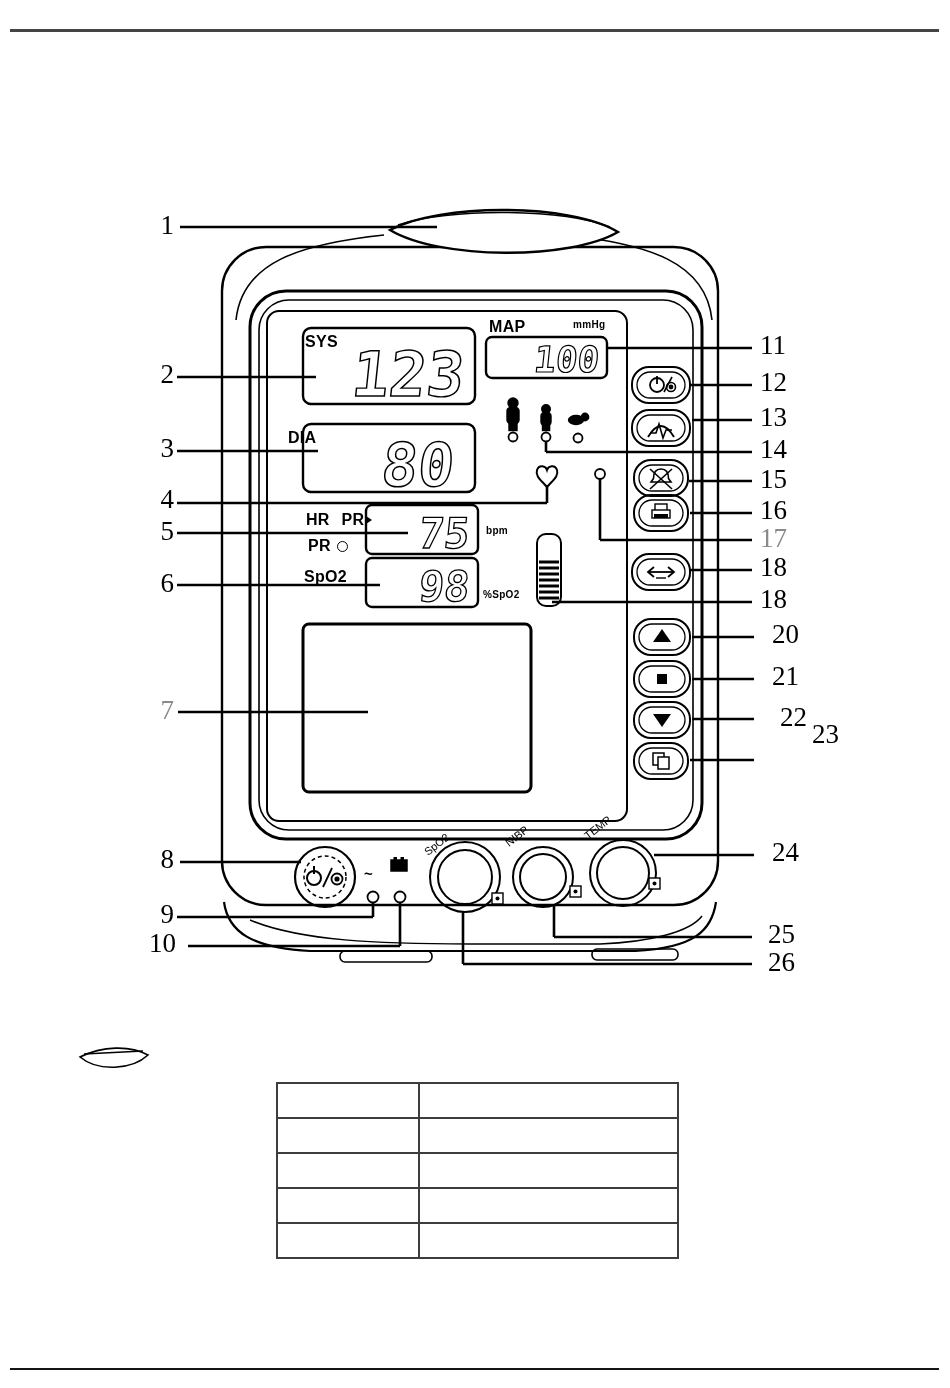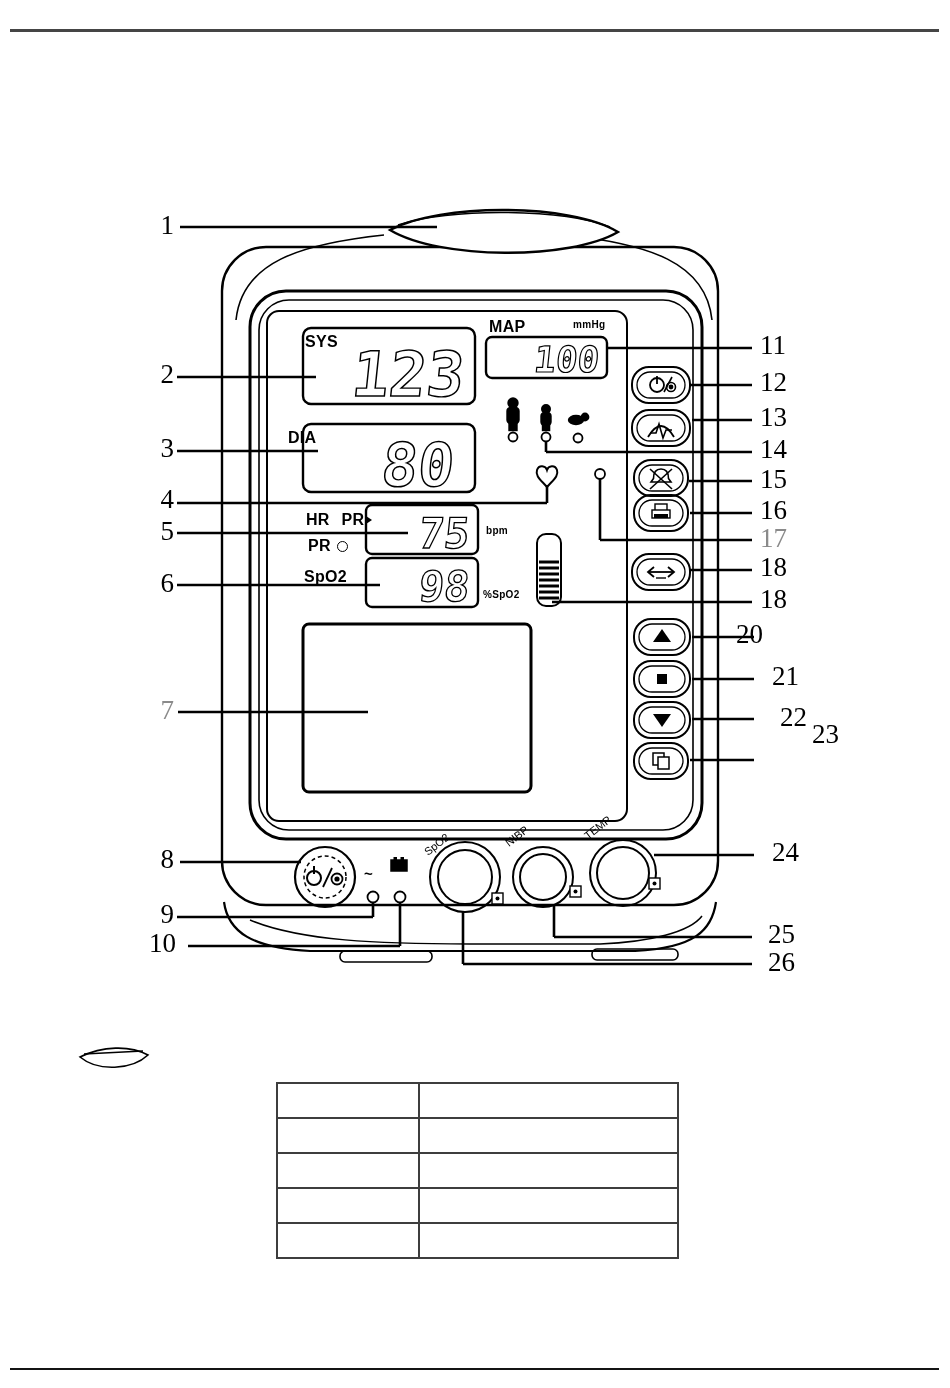--- a/index.html
+++ b/index.html
@@ -289,21 +289,21 @@
       <div class="callout" style="left: 176px; top: 945px; transform: translate(-100%, -55%);">10</div>
       <div class="callout" style="left: 760px; top: 347px; transform: translate(0px, -55%);">11</div>
       <div class="callout" style="left: 760px; top: 384px; transform: translate(0px, -55%);">12</div>
       <div class="callout" style="left: 760px; top: 419px; transform: translate(0px, -55%);">13</div>
       <div class="callout" style="left: 760px; top: 451px; transform: translate(0px, -55%);">14</div>
       <div class="callout" style="left: 760px; top: 481px; transform: translate(0px, -55%);">15</div>
       <div class="callout" style="left: 760px; top: 512px; transform: translate(0px, -55%);">16</div>
       <div class="callout gray" style="left: 760px; top: 540px; transform: translate(0px, -55%);">17</div>
       <div class="callout" style="left: 760px; top: 569px; transform: translate(0px, -55%);">18</div>
       <div class="callout" style="left: 760px; top: 601px; transform: translate(0px, -55%);">18</div>
-      <div class="callout" style="left: 736px; top: 636px; transform: translate(0px, -55%); text-align: center;">20</div>
+      <div class="callout" style="left: 772px; top: 636px; transform: translate(0px, -55%); text-align: center;">20</div>
       <div class="callout" style="left: 772px; top: 678px; transform: translate(0px, -55%);">21</div>
       <div class="callout" style="left: 772px; top: 719px; transform: translate(0px, -55%); margin-left: 8px;">22</div>
       <div class="callout" style="left: 772px; top: 736px; transform: translate(0px, -55%); margin-left: 40px;">23</div>
       <div class="callout" style="left: 772px; top: 854px; transform: translate(0px, -55%);">24</div>
       <div class="callout" style="left: 768px; top: 936px; transform: translate(0px, -55%);">25</div>
       <div class="callout" style="left: 768px; top: 964px; transform: translate(0px, -55%);">26</div>
     </div>
 
   <table class="spec">
     <colgroup>

